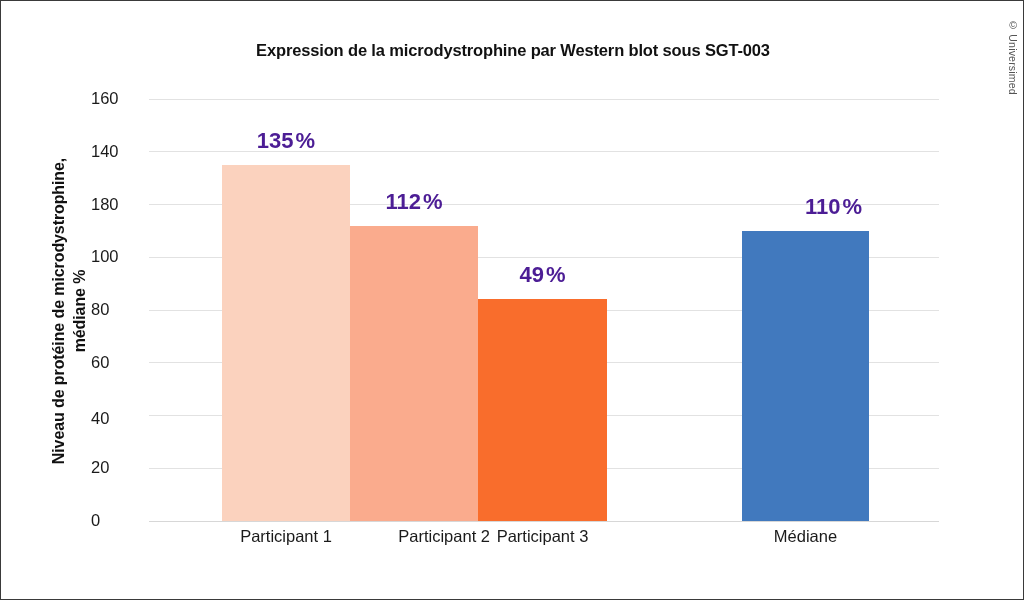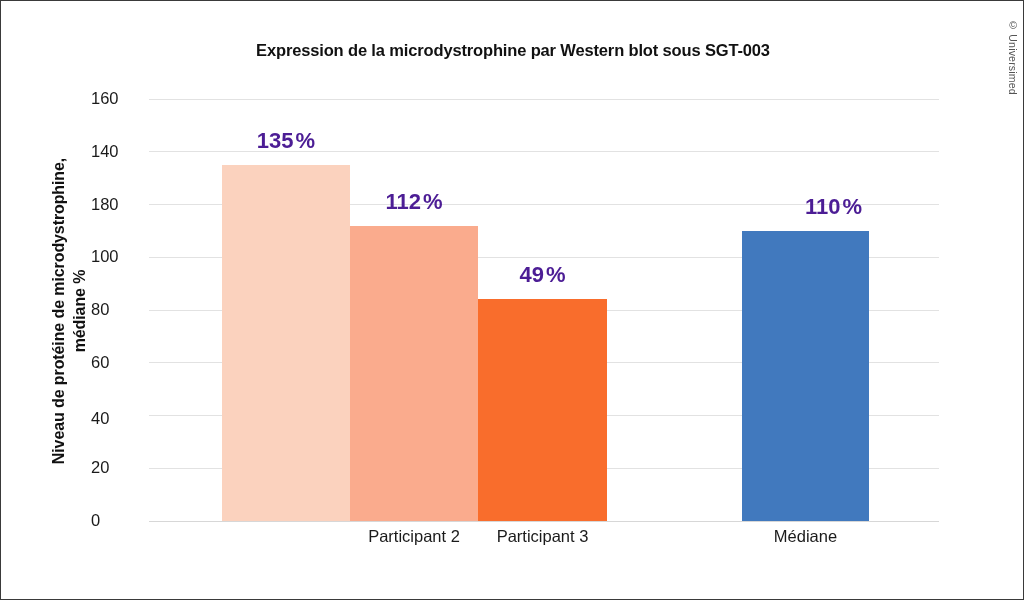--- a/index.html
+++ b/index.html
@@ -155,23 +155,24 @@
       <div class="gridline" style="top: 263.25px;"></div>
       <div class="ytick" style="top: 254.75px; left: -58px; right: auto;">60</div>
       <div class="gridline" style="top: 316px;"></div>
       <div class="ytick" style="top: 311px; left: -58px; right: auto;">40</div>
       <div class="gridline" style="top: 368.75px;"></div>
       <div class="ytick" style="top: 360.25px; left: -58px; right: auto;">20</div>
       <div class="gridline baseline" style="top: 421.5px;"></div>
       <div class="ytick" style="top: 413px; left: -58px; right: auto;">0</div>
       <div class="bar" style="left: 73px; width: 128px; height: 356.062px; background: rgb(251, 210, 190);"></div>
       <div class="bar-label" style="left: 73px; width: 128px; top: 28.9375px;"><span>135</span><span class="pct">%</span></div>
+      <div class="xtick" style="left: 61px; width: 152px;">Participant 1</div>
       <div class="bar" style="left: 201px; width: 128px; height: 295.4px; background: rgb(250, 171, 141);"></div>
       <div class="bar-label" style="left: 201px; width: 128px; top: 89.6px;"><span>112</span><span class="pct">%</span></div>
-      <div class="xtick" style="left: 189px; width: 152px;">Participant 2</div>
+      <div class="xtick" style="left: 189px; width: 152px; text-align: right;">Participant 2</div>
       <div class="bar" style="left: 329px; width: 129px; height: 221.55px; background: rgb(249, 109, 44);"></div>
       <div class="bar-label" style="left: 329px; width: 129px; top: 163.45px;"><span>49</span><span class="pct">%</span></div>
       <div class="xtick" style="left: 317px; width: 153px;">Participant 3</div>
       <div class="bar" style="left: 593px; width: 127px; height: 290.125px; background: rgb(65, 121, 190);"></div>
       <div class="bar-label" style="left: 621px; width: 127px; top: 94.875px;"><span>110</span><span class="pct">%</span></div>
       <div class="xtick" style="left: 581px; width: 151px;">Médiane</div>
     </div>
 
 </div>
 

